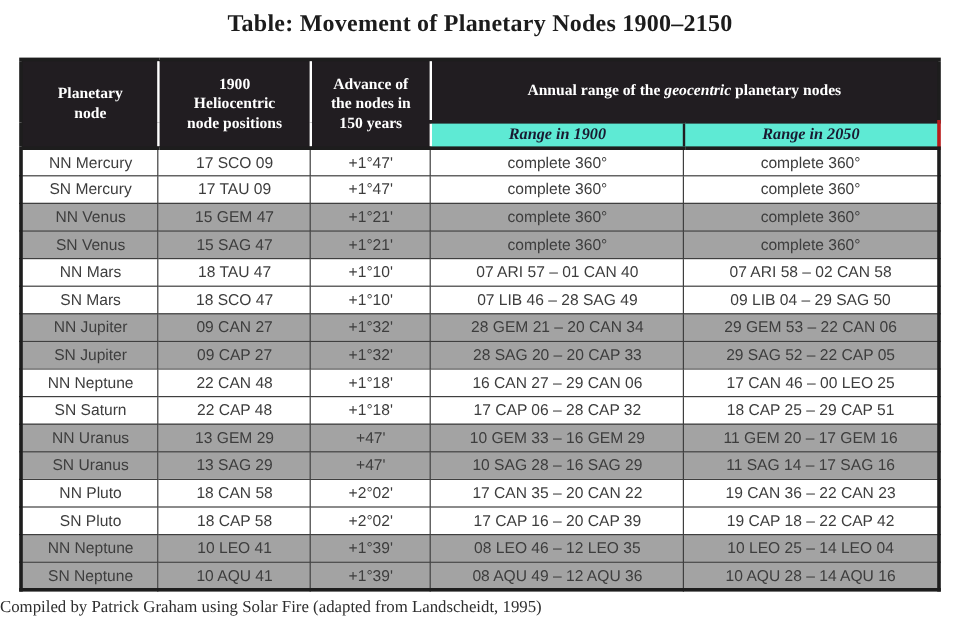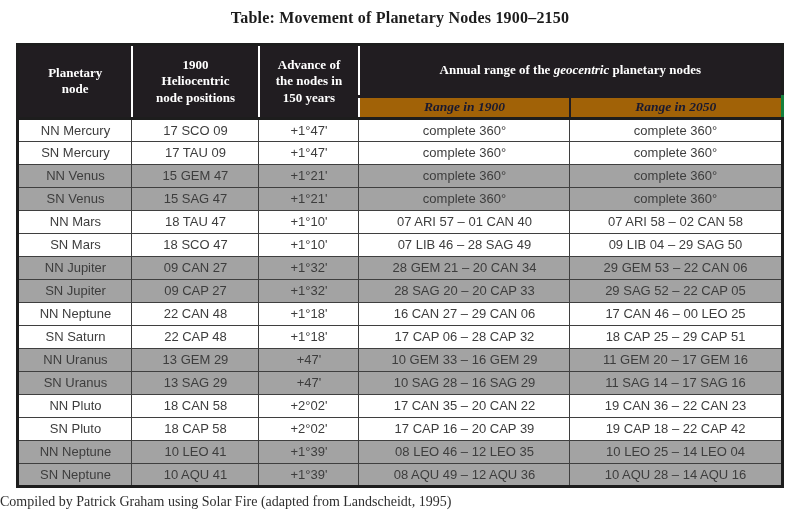--- a/index.html
+++ b/index.html
@@ -5,21 +5,21 @@
   * { margin: 0; padding: 0; box-sizing: border-box; }
   html, body {
     width: 800px; height: 528px;
     background: #ffffff;
     overflow: hidden;
     font-family: "Liberation Serif", serif;
   }
   .page-title {
     text-align: center;
     padding-top: 9px;
-    font-size: 16px;
+    font-size: 20px;
     font-weight: bold;
     color: #1c1c1c;
     letter-spacing: 0.2px;
   }
   table.nodes-table {
     border-collapse: collapse;
     table-layout: fixed;
     width: 764px;
     margin: 16px auto 0 auto;
     border: 3px solid #1d1d1d;
@@ -39,31 +39,31 @@
     vertical-align: middle;
     border: 2px solid #ffffff;
     border-top: 3px solid #1d1d1d;
     white-space: pre-line;
     line-height: 1.25;
   }
   thead tr.main-header th { height: 52px; padding: 4px 2px; }
   thead th.rowspan-cell { border-bottom: 3px solid #1d1d1d; }
   thead th.annual-header { border-bottom: none; text-align: center; }
   thead tr.sub-header th {
-    background: #a16207;
+    background: #5eead4;
     color: #191930;
     font-style: italic;
     font-size: 13.5px;
     height: 20px;
     padding: 1px 18px;
     border-top: 3px solid #211d21;
     border-bottom: 3px solid #1d1d1d;
   }
   thead tr.sub-header th.sub-left  { border-left: 2px solid #ffffff; border-right: 2px solid #211d21; }
-  thead tr.sub-header th.sub-right { border-left: 2px solid #211d21; border-right: 3px solid #15803d; text-align: center; }
+  thead tr.sub-header th.sub-right { border-left: 2px solid #211d21; border-right: 3px solid #b91c1c; text-align: center; }
   .it { font-style: italic; }
   tbody td {
     font-family: "Liberation Sans", sans-serif;
     font-size: 13px;
     color: #3d3d3d;
     text-align: center;
     vertical-align: middle;
     height: 23px;
     padding: 1px 3px;
     border: 1px solid #3f3f3f;

